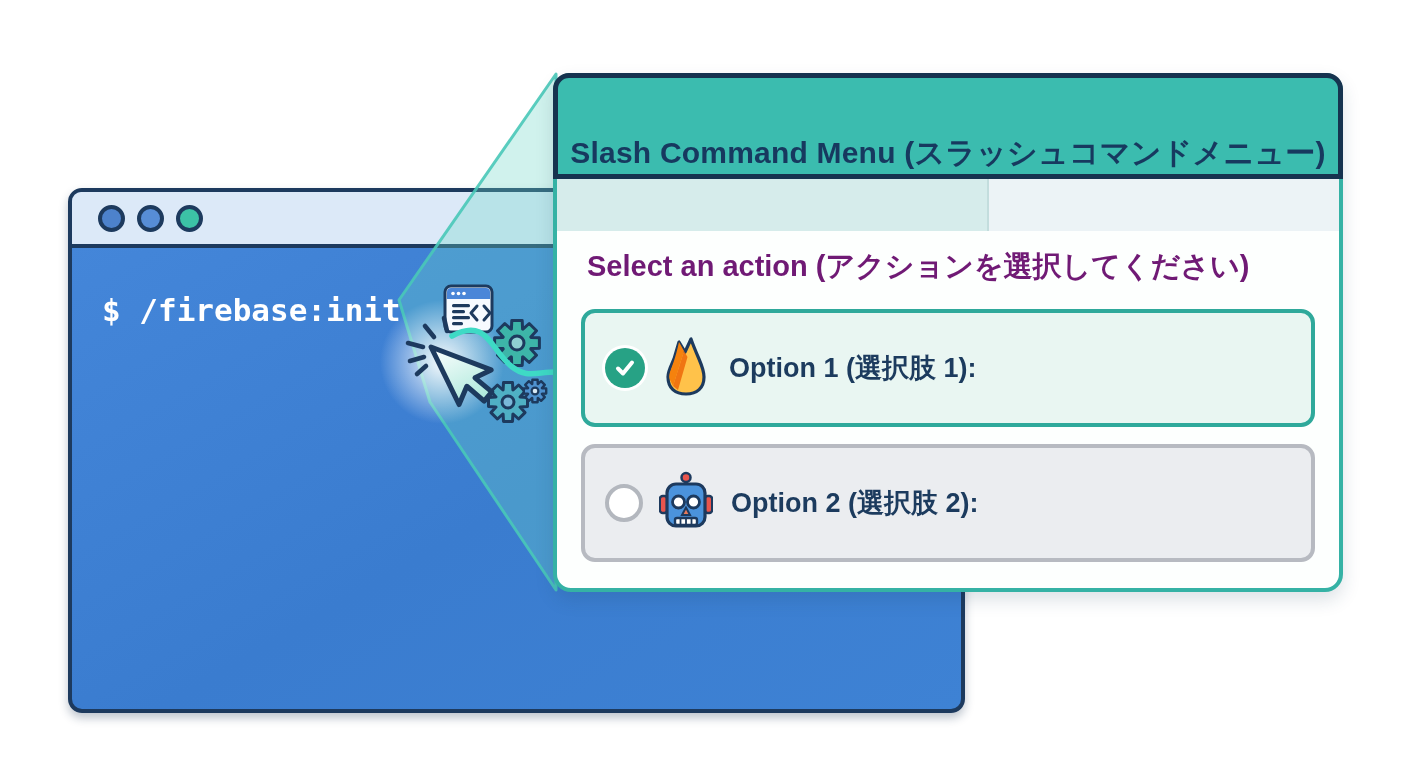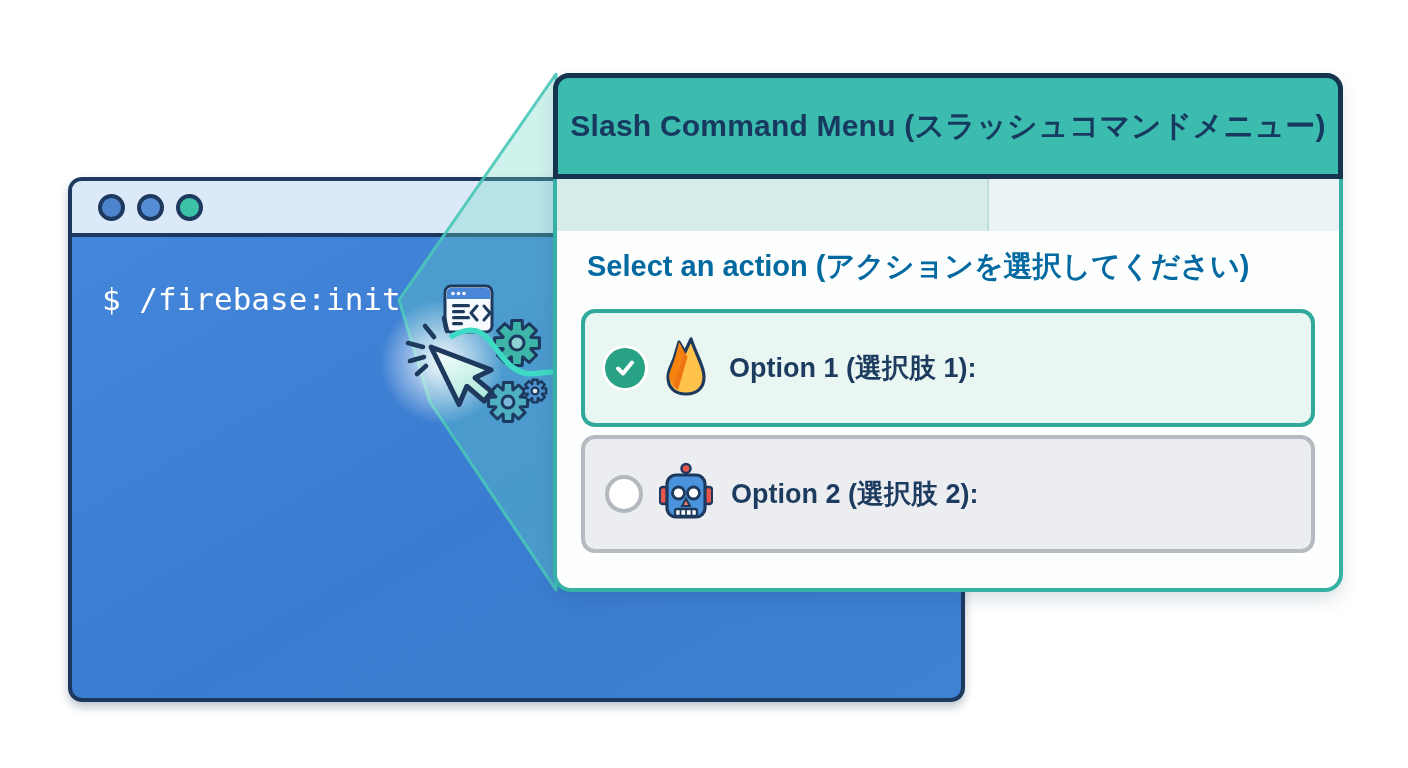--- a/index.html
+++ b/index.html
@@ -4,26 +4,27 @@
 <style>
   html,body{margin:0;padding:0;}
   body{
     width:1408px;height:768px;position:relative;overflow:hidden;
     background:#ffffff;
     font-family:"Liberation Sans",sans-serif;
   }
 
   
   .terminal{
-    position:absolute;left:68px;top:177px;width:897px;height:525px;
+    position:absolute;left:68px;top:188px;width:897px;height:525px;
     box-sizing:border-box;
     background:linear-gradient(150deg,#4587da 0%,#3a7ccf 55%,#3e82d4 100%);
     border:4px solid #1d3a5e;border-radius:14px;
     box-shadow:0 5px 10px rgba(20,45,80,.28);
     z-index:1;
+    font-weight:bold;
   }
   .titlebar{
     height:52px;background:#dce9f8;border-bottom:4px solid #1d3a5e;
     border-radius:9px 9px 0 0;
     display:flex;align-items:center;padding-left:26px;gap:12px;
   }
   .dot{width:27px;height:27px;border-radius:50%;border:4px solid #1d3a5e;box-sizing:border-box;}
   .dot1{background:#4d82cc;}
   .dot2{background:#578dd6;}
   .dot3{background:#3cc2a6;}
@@ -41,37 +42,37 @@
     position:absolute;left:553px;top:73px;width:790px;height:519px;
     box-sizing:border-box;
     background:#fdfffe;border:4px solid #35b2a5;border-radius:18px;
     box-shadow:0 8px 18px rgba(25,60,90,.15);
     z-index:4;
   }
   .popup-header{
     margin:-4px -4px 0 -4px;height:106px;box-sizing:border-box;
     background:#3bbcaf;border:5px solid #16334f;
     border-radius:16px 16px 0 0;
-    display:flex;align-items:center;justify-content:center;
+    display:flex;align-items:flex-end;justify-content:center;
     font-size:30px;font-weight:bold;color:#17395f;letter-spacing:.2px;
   }
   .popup-strip{height:52px;display:flex;overflow:hidden;}
   .strip-left{width:430px;background:#d6eceb;border-right:2px solid #c3dddd;}
   .strip-right{flex:1;background:#ecf3f6;}
   .popup-content{padding:16px 24px 0 24px;}
   .heading{
-    font-size:29px;font-weight:bold;color:#0369a1;
+    font-size:29px;font-weight:bold;color:#701a75;
     margin:0 0 24px 6px;line-height:38px;
   }
   .option-card{
     height:118px;box-sizing:border-box;border-radius:14px;
     display:flex;align-items:center;padding:0 18px 0 20px;
   }
   .option-selected{background:#e9f6f2;border:4px solid #2fa99b;}
-  .option-unselected{background:#ebedf0;border:4px solid #b7bac1;margin-top:8px;}
+  .option-unselected{background:#ebedf0;border:4px solid #b7bac1;margin-top:17px;}
   .check{
     width:40px;height:40px;border-radius:50%;background:#27a285;
     box-shadow:0 0 0 3px #ffffff;flex:none;
     display:flex;align-items:center;justify-content:center;
   }
   .radio{
     width:38px;height:38px;border-radius:50%;background:#ffffff;
     border:4px solid #b3b7be;box-sizing:border-box;flex:none;
   }
   .opt-icon{margin:0 18px 0 16px;flex:none;}

